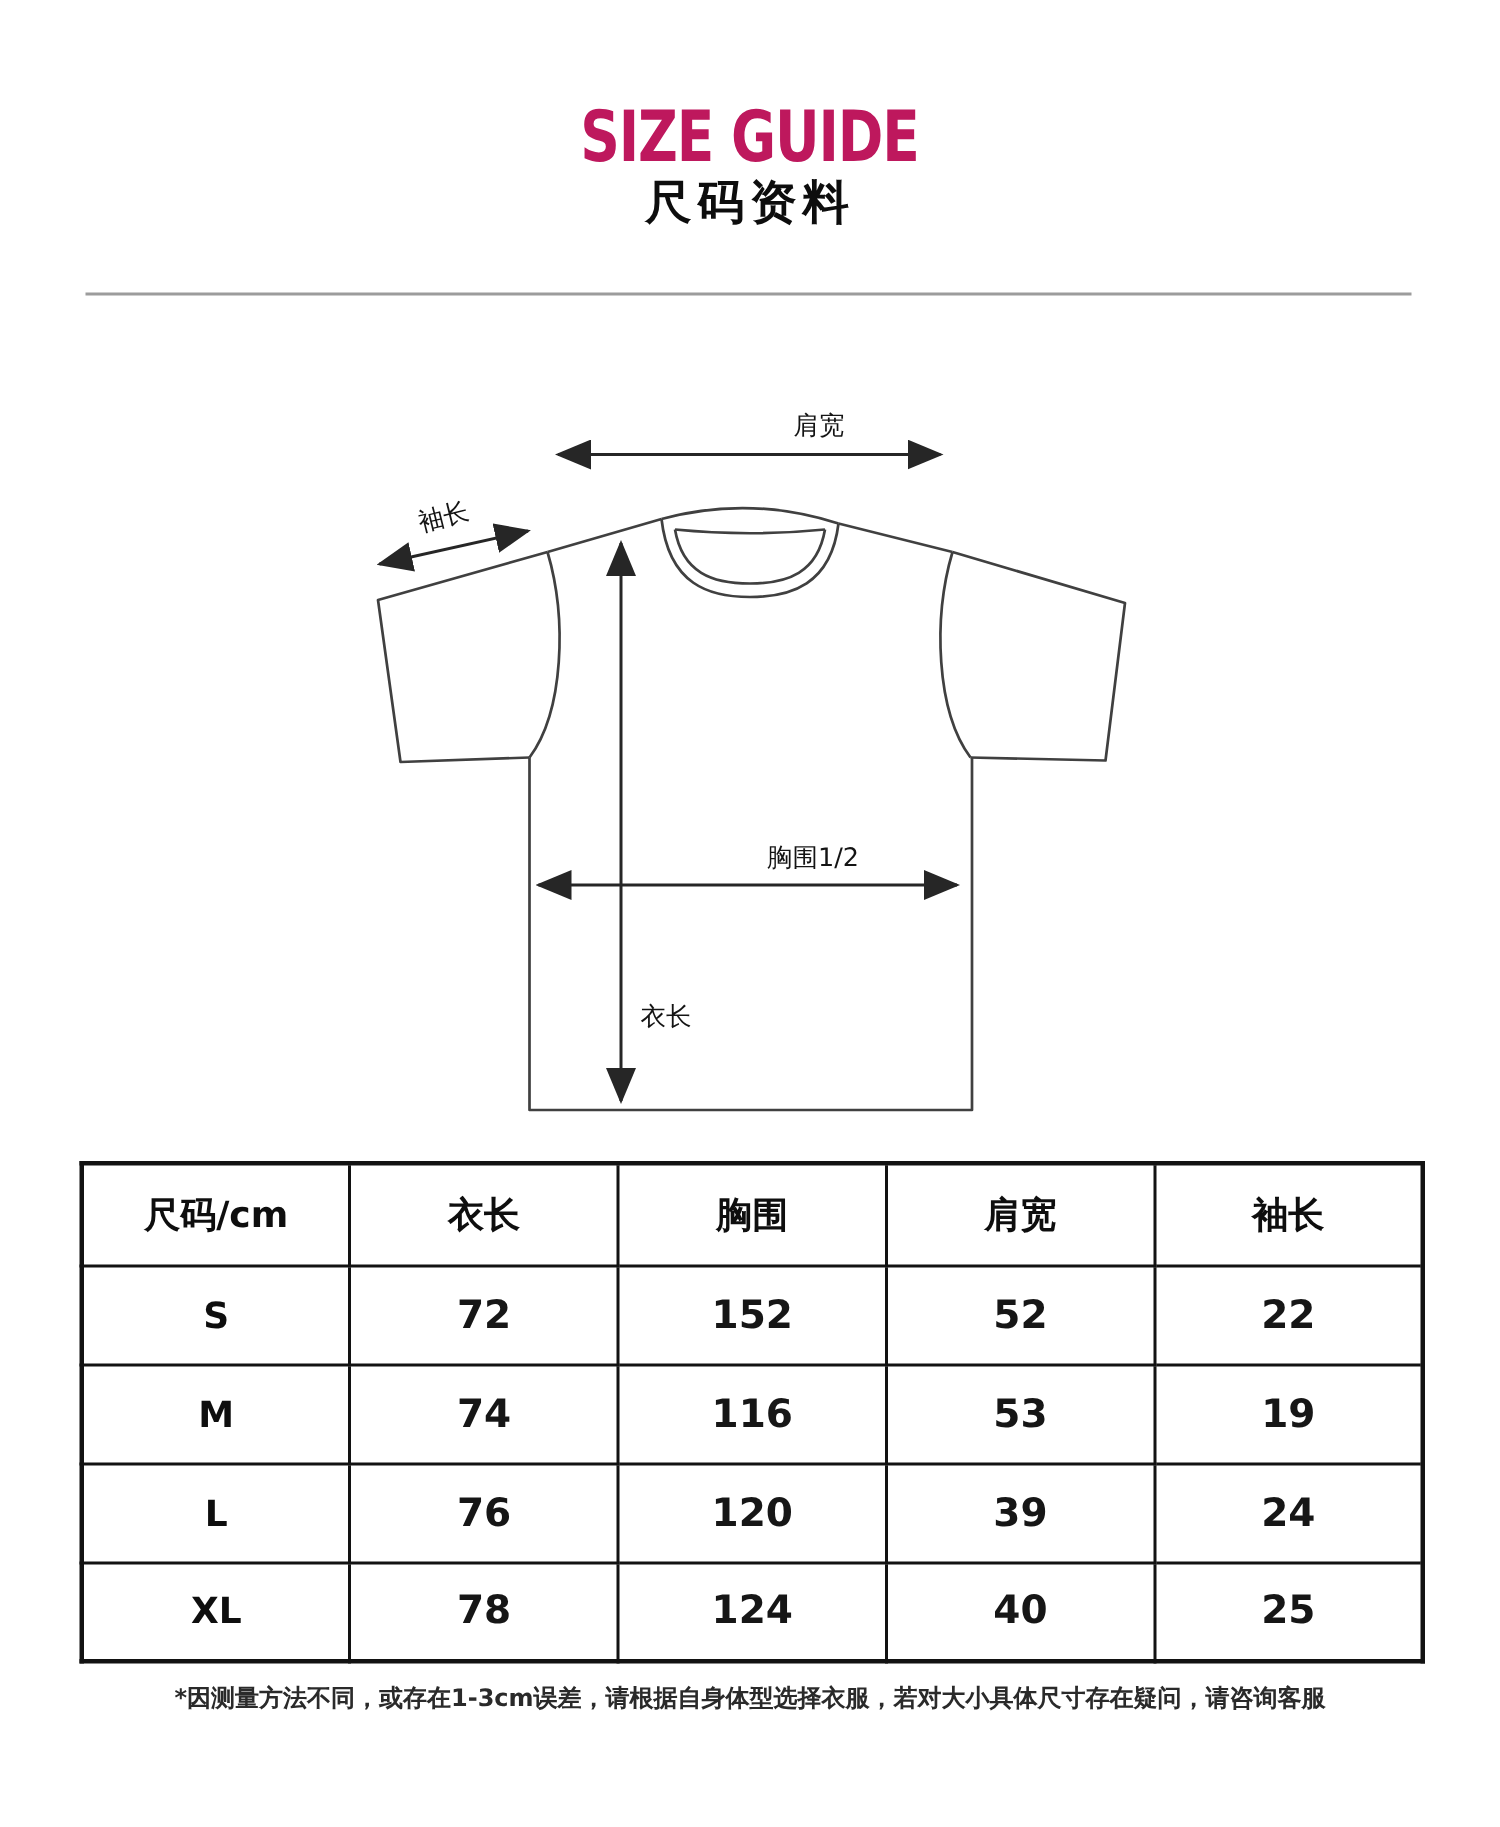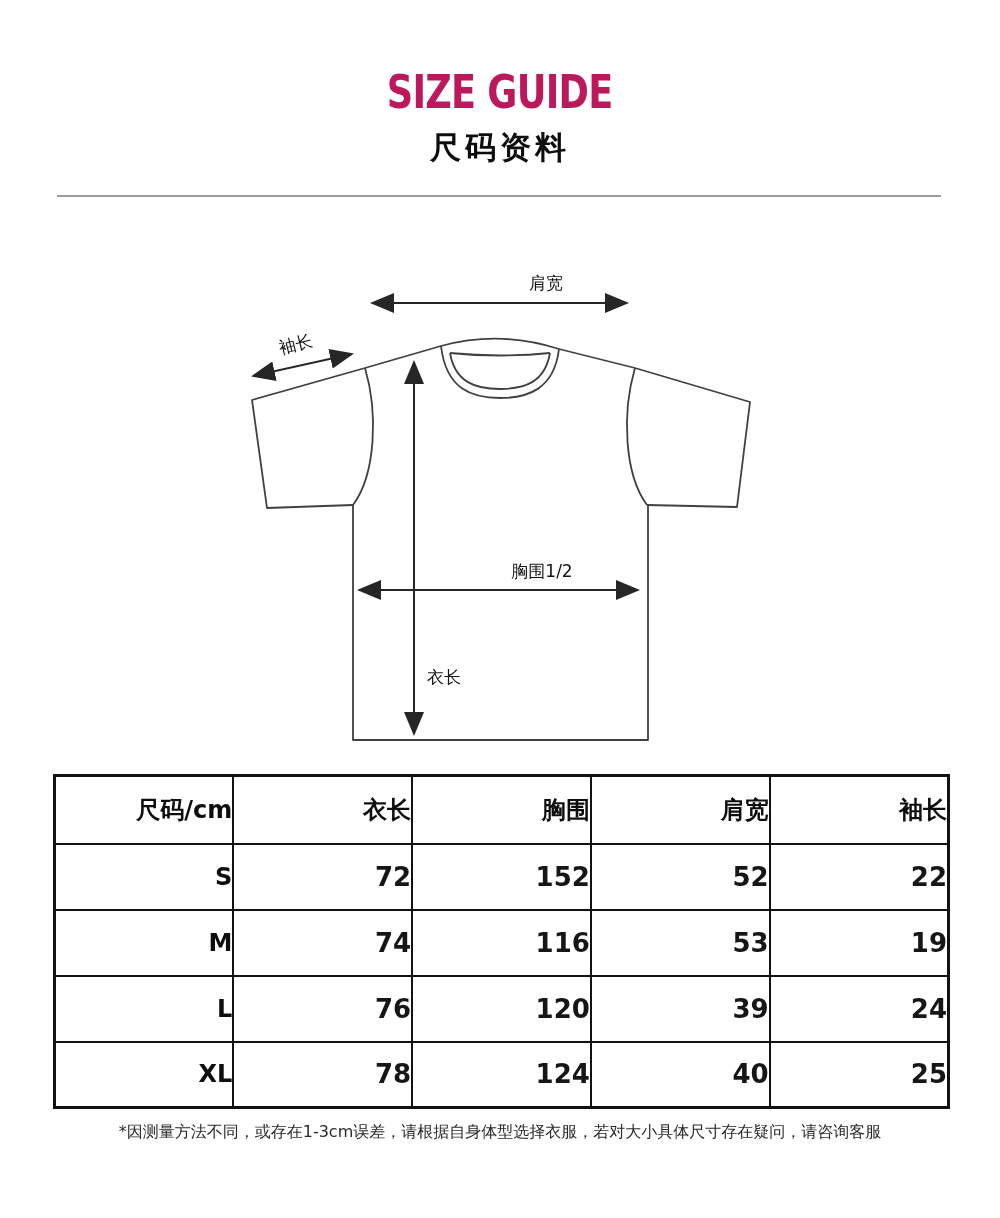--- a/index.html
+++ b/index.html
@@ -22,21 +22,21 @@
     color:#be185d;
   }
   .title .squeeze {
     display:inline-block;
     transform:scaleX(0.78);
     transform-origin:center;
     letter-spacing:-1px;
   }
   .subtitle {
     position:absolute;
-    top:127px; left:0; width:100%;
+    top:114px; left:0; width:100%;
     text-align:center;
     font-size:31px;
     font-weight:bold;
     letter-spacing:4px;
     color:#0d0d0d;
   }
   .divider {
     position:absolute;
     top:195px; left:57px;
     width:884px; height:2px;
@@ -55,31 +55,31 @@
     border-collapse:collapse;
     table-layout:fixed;
     text-align:center;
     border:3px solid #121212;
   }
   .size-table td {
     border:2px solid #121212;
     vertical-align:middle;
     padding:0;
   }
-  .size-table tr { height:66px;text-align:right; }
+  .size-table tr { height:66px; }
   .size-table tr.head-row { height:68px; }
   .size-table .hcell { font-size:24px; font-weight:bold; color:#0e0e0e; }
   .size-table .scell { font-size:24px; font-weight:bold; color:#0e0e0e; }
   .size-table .vcell { font-size:26px; font-weight:bold; color:#161616; }
   .note {
     position:absolute;
     top:1122px; left:0; width:100%;
     text-align:center;
     font-size:16px;
-    font-weight:normal;
+    font-weight:bold;
     color:#2a2a2a;
   }
 </style>
 </head>
 <body>
 
 <div class="page">
 
   <div class="title">
     <span class="squeeze">SIZE GUIDE</span>

